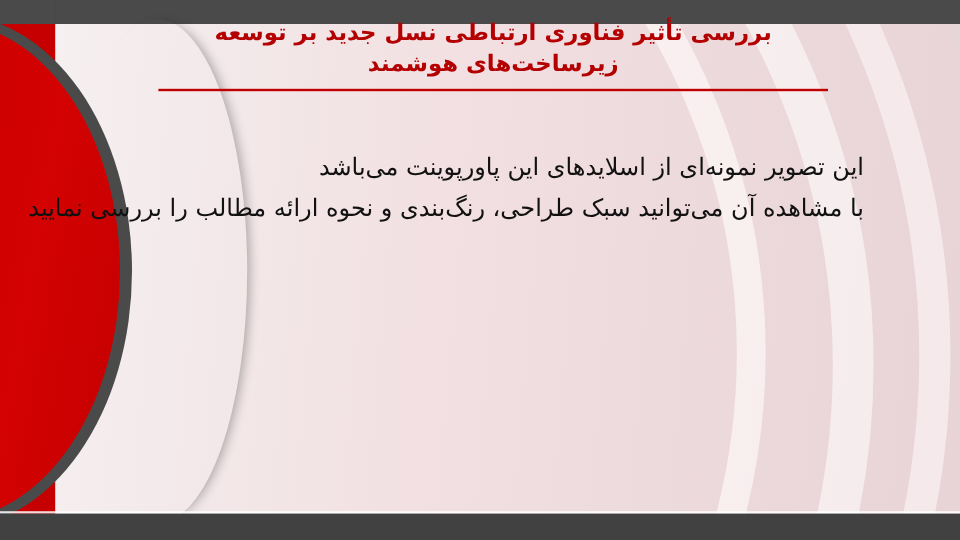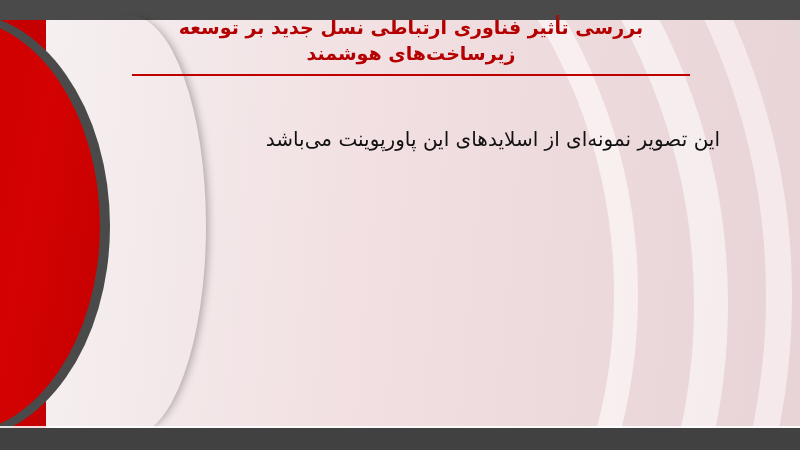--- a/index.html
+++ b/index.html
@@ -192,15 +192,16 @@
   <div class="band-bottom"></div>
 
   <div class="title-block">
     <div class="title-line">بررسی تأثیر فناوری ارتباطی نسل جدید بر توسعه</div>
     <div class="title-line">زیرساخت‌های هوشمند</div>
   </div>
   <div class="title-rule"></div>
 
   <div class="body-block">
     <div class="body-line">این تصویر نمونه‌ای از اسلایدهای این پاورپوینت می‌باشد</div>
+    <div class="body-line">با مشاهده آن می‌توانید سبک طراحی، رنگ‌بندی و نحوه ارائه مطالب را بررسی نمایید</div>
   </div>
 
 </div>
 
 </body></html>

